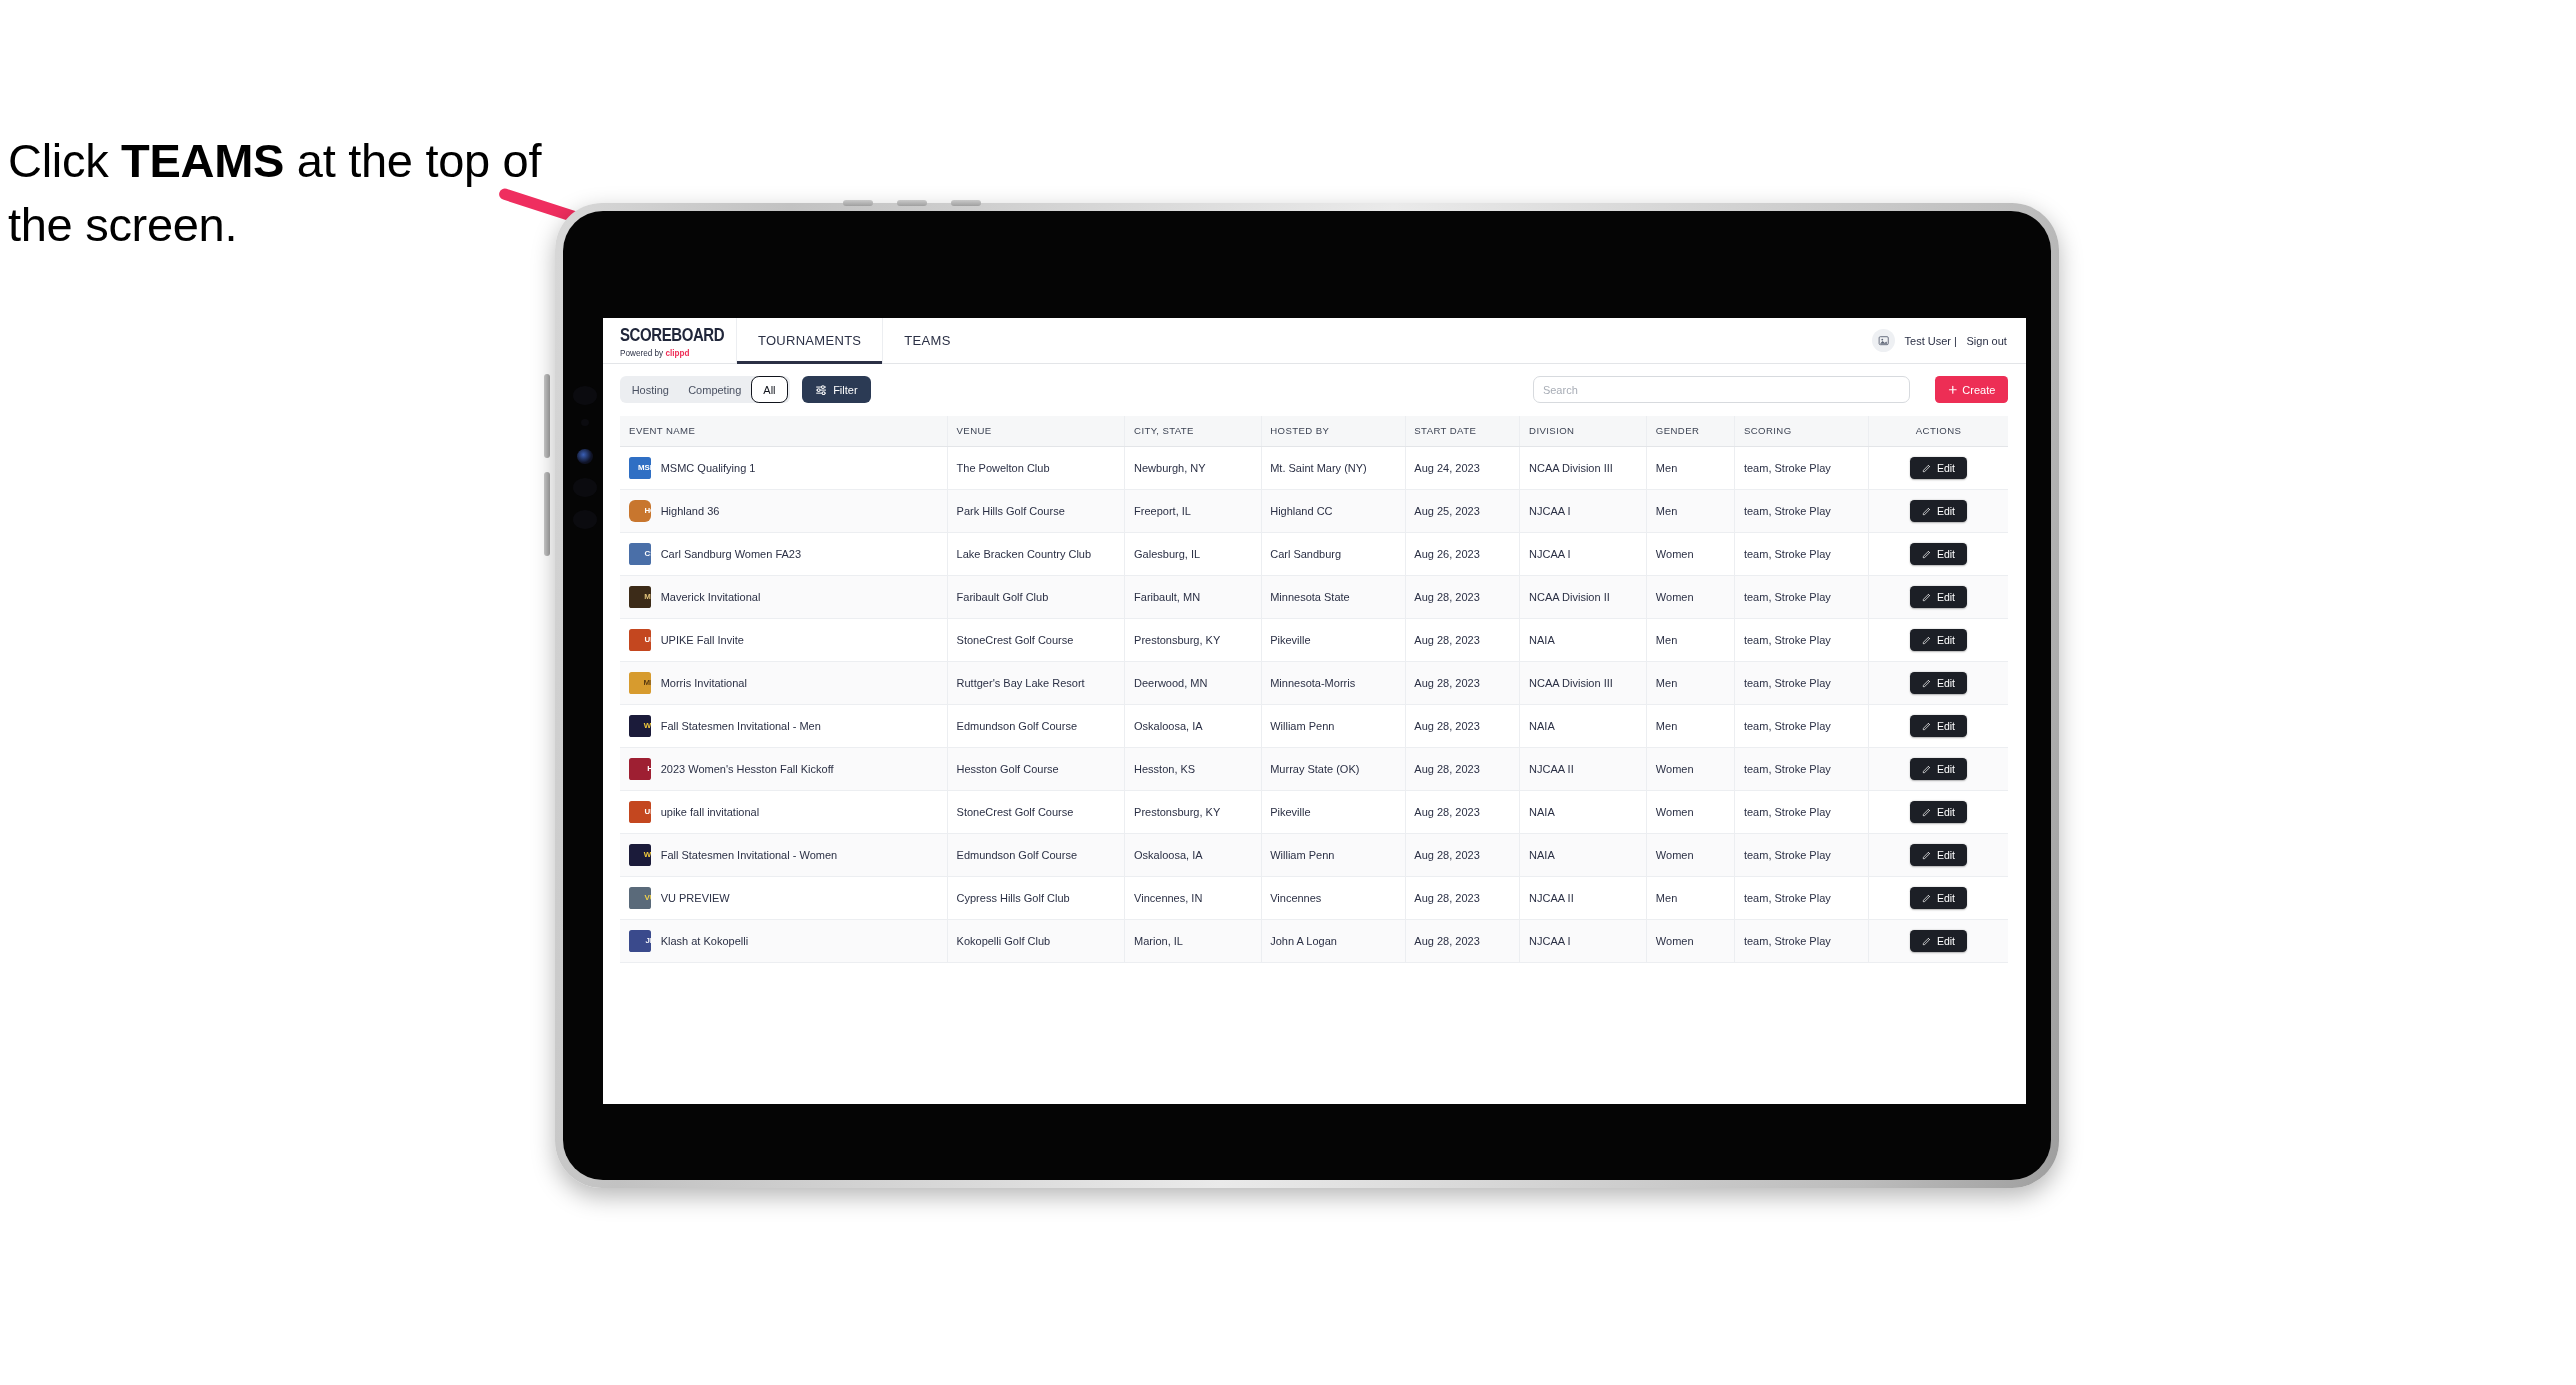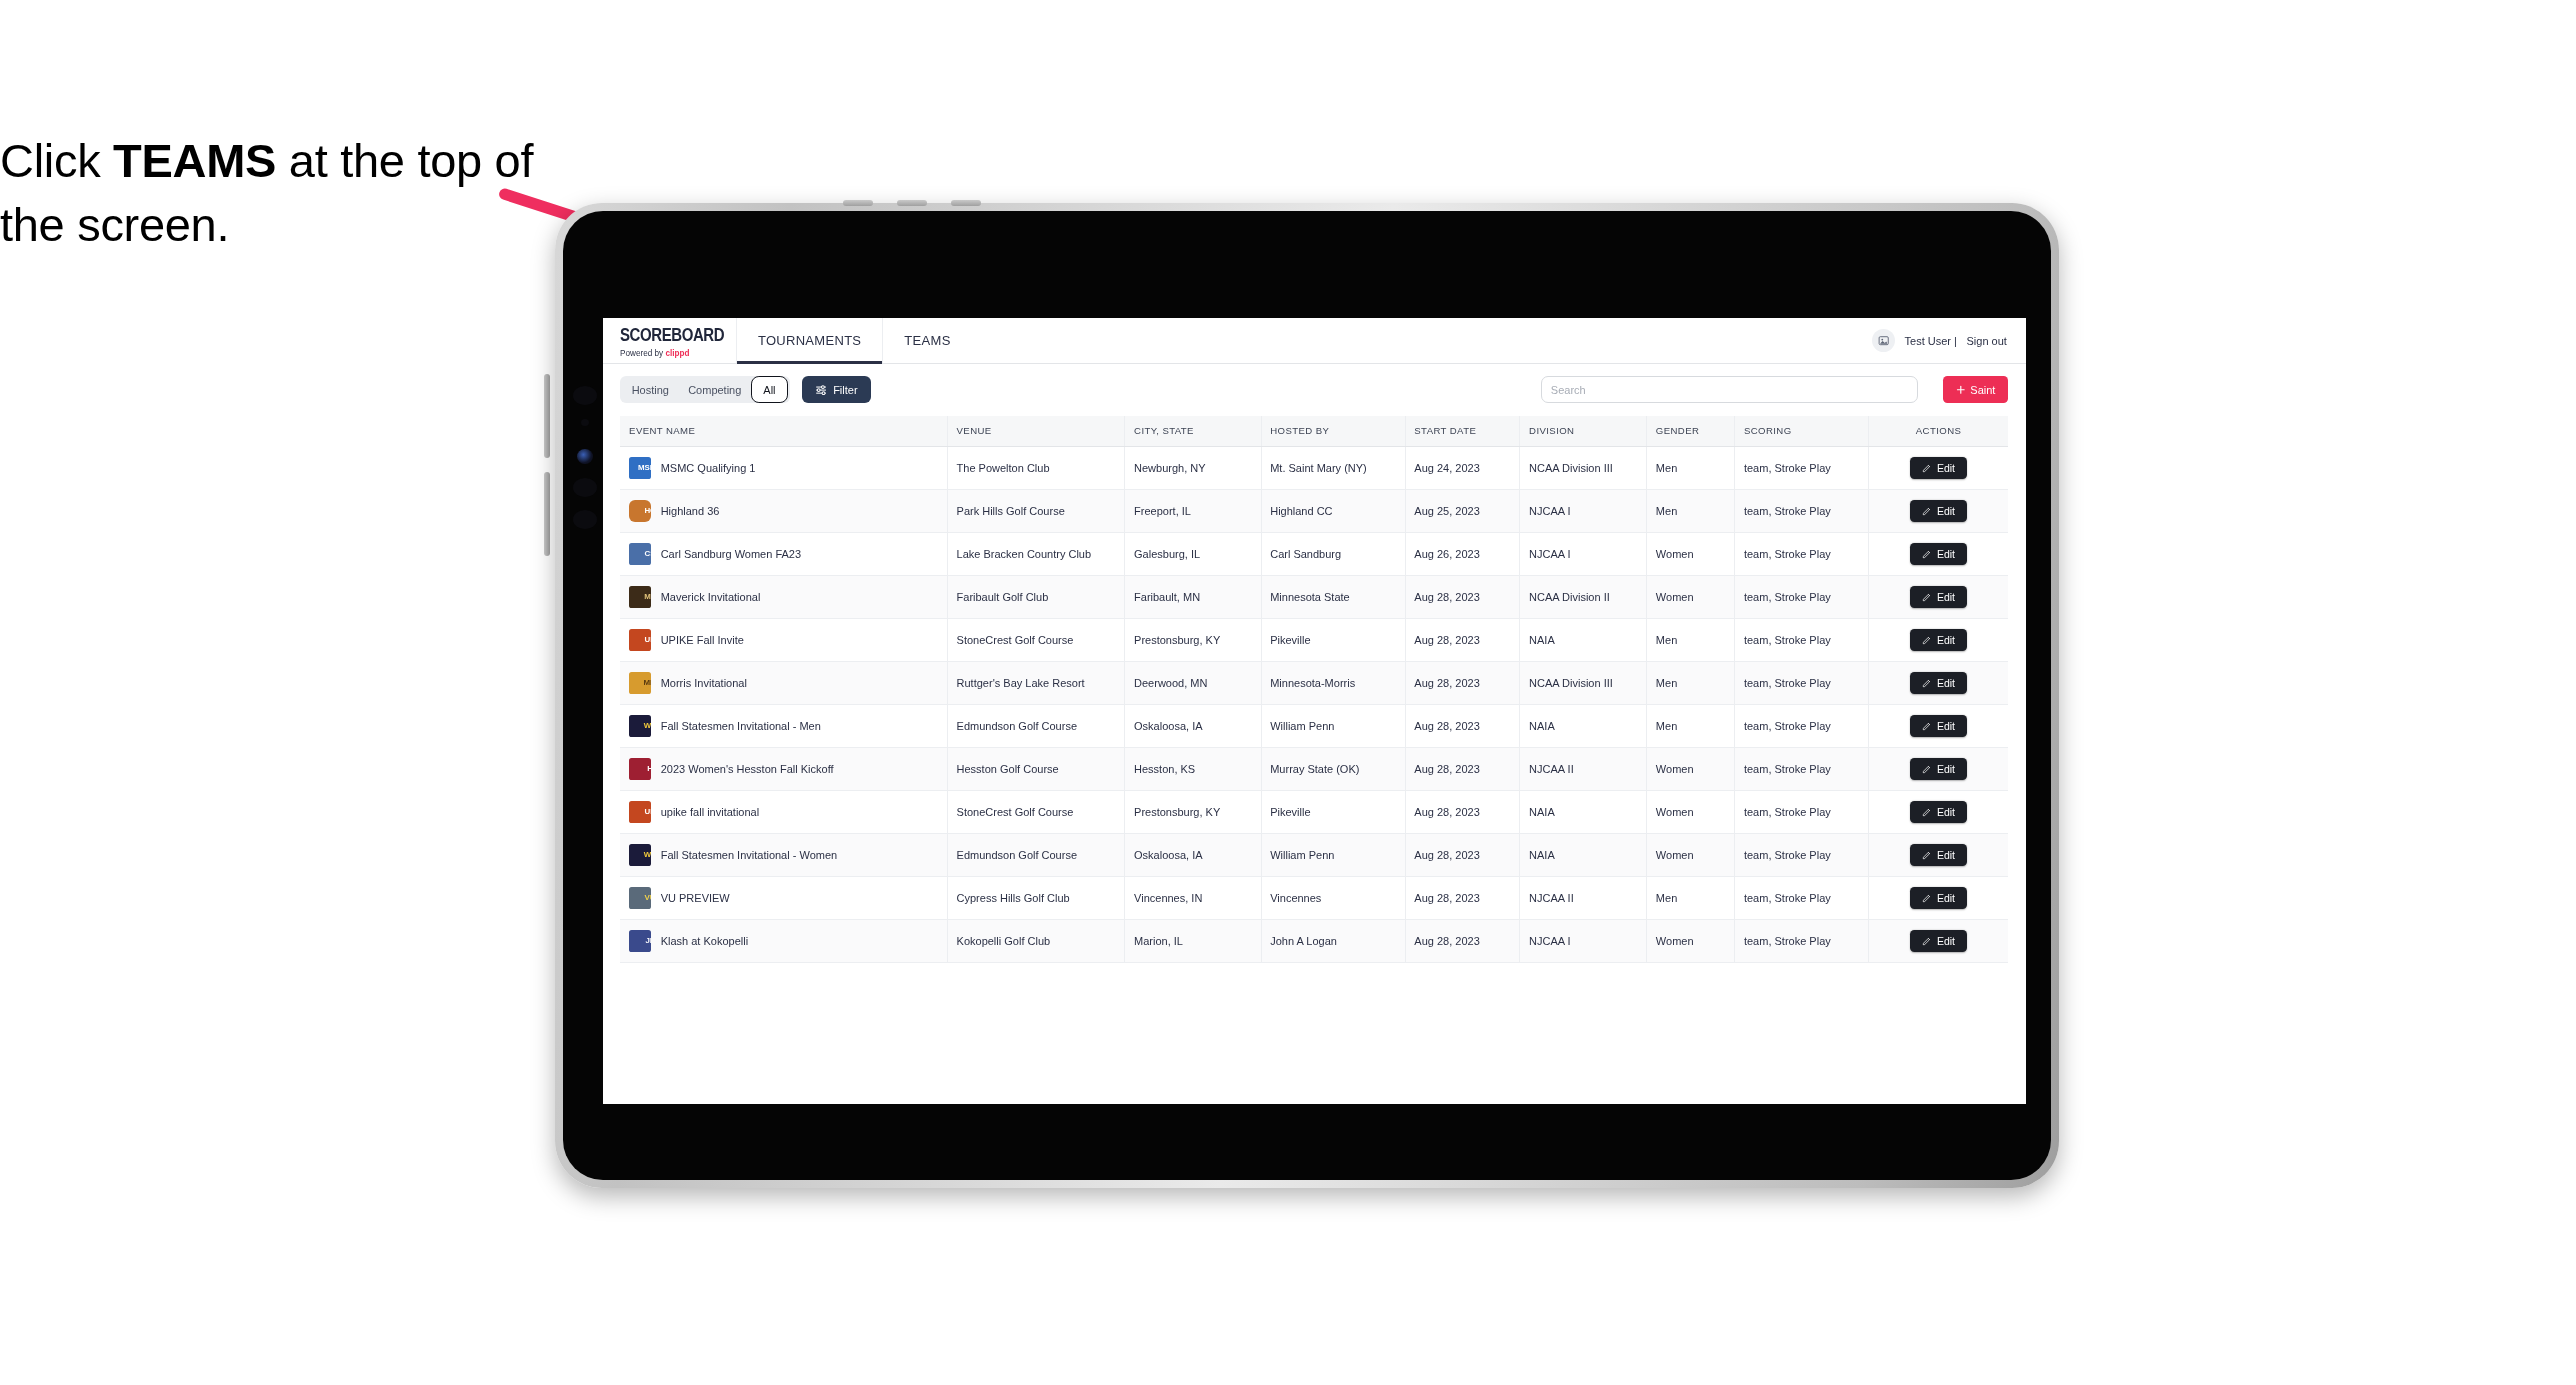--- a/index.html
+++ b/index.html
@@ -6,21 +6,21 @@
   html, body {
     width: 2576px; height: 1386px;
     background: #ffffff;
     font-family: "Liberation Sans", sans-serif;
     overflow: hidden;
   }
   #stage { position: relative; width: 2576px; height: 1386px; background: #fff; }
 
   
   #instruction {
-    position: absolute; left: 0; top: 129px; width: 559px;
+    position: absolute; left: 8px; top: 129px; width: 559px;
     font-size: 47px; line-height: 1.37; color: #000;
     letter-spacing: -0.3px;
   }
   #instruction .em { font-weight: bold; }
 
   
   #arrow { position: absolute; left: 489px; top: 175px; width: 454px; height: 192px; }
 
   
   #tablet {
@@ -276,21 +276,21 @@
 
           <div class="search-wrap">
             <input id="search-input" type="text" placeholder="Search" style="">
           </div>
 
           <div class="create-btn">
             <svg width="9.6" height="9.6" viewBox="0 0 20 20">
               <line x1="10" y1="3" x2="10" y2="17" stroke="#fff" stroke-width="2.4" stroke-linecap="round"></line>
               <line x1="3" y1="10" x2="17" y2="10" stroke="#fff" stroke-width="2.4" stroke-linecap="round"></line>
             </svg>
-            <span>Saint</span>
+            <span>Create</span>
           </div>
         </div>
 
         <div id="table-wrap">
           <table>
             <colgroup>
               <col class="col-evt">
                 <col class="col-venue">
                 <col class="col-city">
               <col class="col-host">

